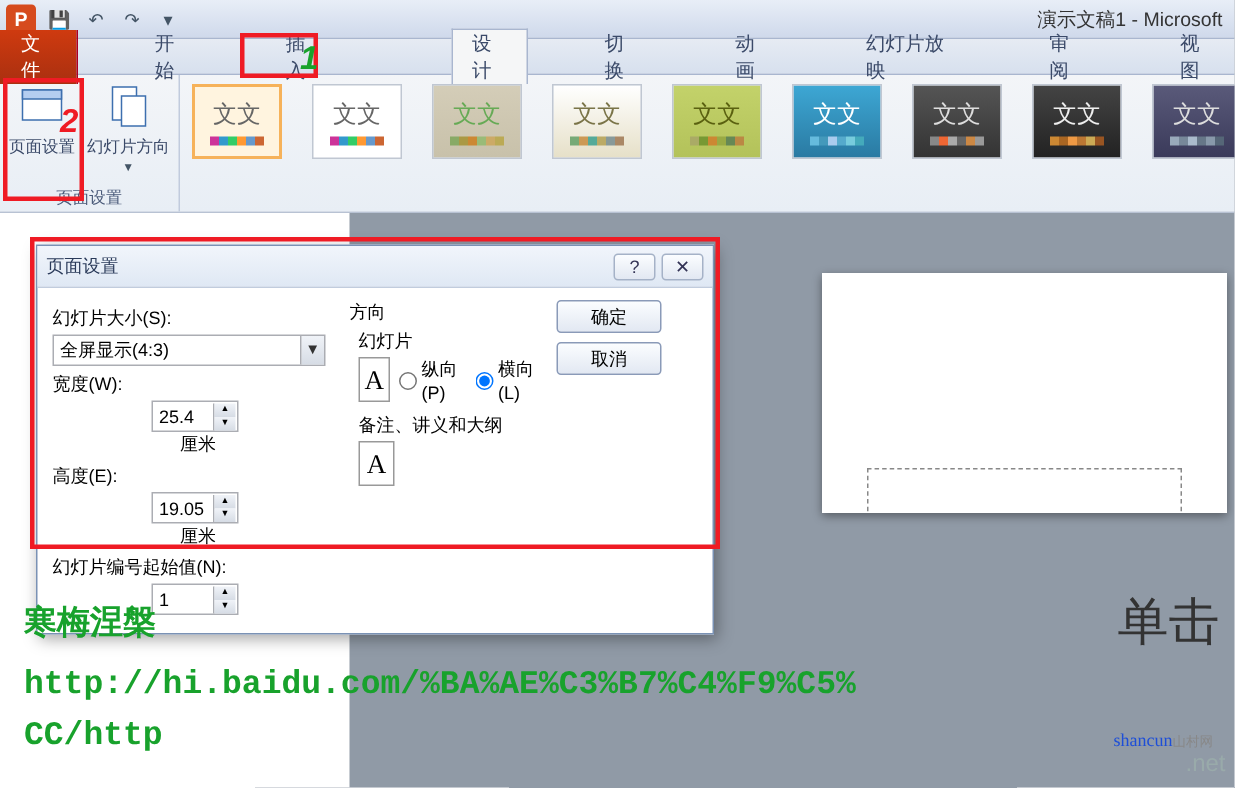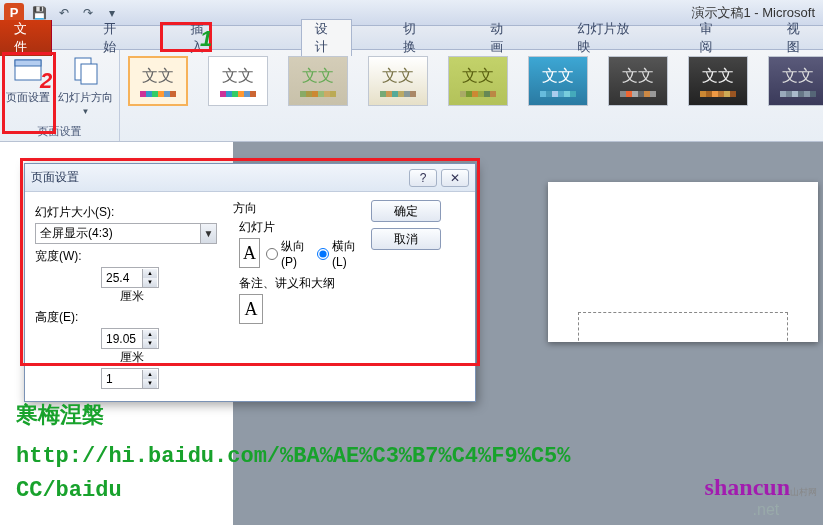--- a/index.html
+++ b/index.html
@@ -79,21 +79,21 @@
 .radio-row { display: flex; align-items: center; gap: 3px; font-size: 12px; }
 input[type=radio] { width: 12px; height: 12px; }
 
 .dlg-btn { width: 70px; height: 22px; border: 1px solid #8a9ab8; border-radius: 3px; background: linear-gradient(#fbfdff, #e2e8f2); font-size: 12px; color: #000; cursor: pointer; }
 
 
 .overlay-text { position: absolute; font-family: "Courier New", SimHei, monospace; font-weight: bold; color: #18a22c; font-size: 22px; line-height: 1.5; z-index: 6; }
 
 
 .watermark { position: absolute; right: 6px; bottom: 6px; z-index: 7; font-size: 11px; }
-.watermark .sh { color: #a21caf; font-weight: bold; font-size: 24px; font-family: Georgia, serif; }
+.watermark .sh { color: #1d4ed8; font-weight: normal; font-size: 12px; font-family: Georgia, serif; }
 .watermark .cn { color: #9aa; font-size: 16px; }
 .watermark .zh { color: #888; font-size: 9px; }
 
 
 </style>
 </head>
 <body>
 
 <div class="titlebar">
   <div class="app-icon">P</div>
@@ -258,20 +258,21 @@
 <div class="call-label" style="left:200px; top:26px; color:#18a22c;">1</div>
 <div class="callout" style="left:2px; top:52px; width:54px; height:82px;"></div>
 <div class="call-label" style="left:40px; top:68px; color:#ef1b24;">2</div>
 <div class="callout" style="left:20px; top:158px; width:460px; height:208px;"></div>
 
 <div class="workarea">
   <div class="slide-panel">
     <div class="slide">
       <div class="ph"></div>
     </div>
+    <div class="ph-text" style="position:absolute; right:10px; top:250px; font-family:SimSun,serif; font-size:34px; color:#333;">单击</div>
   </div>
 </div>
 
 <div class="dialog">
   <div class="dlg-tb">
     <div class="dlg-title">页面设置</div>
     <div class="dlg-sys">
       <div class="sys-btn">?</div>
       <div class="sys-btn">✕</div>
     </div>
@@ -298,20 +299,21 @@
       <div class="row">
         <div class="spin">
           <input value="19.05" style="">
           <div class="sp">
               <b>▲</b>
               <b>▼</b>
             </div>
         </div>
         <span class="unit">厘米</span>
       </div>
+      <div class="fld-label">幻灯片编号起始值(N):</div>
       <div class="row">
         <div class="spin">
           <input value="1" style="">
           <div class="sp">
               <b>▲</b>
               <b>▼</b>
             </div>
         </div>
       </div>
     </div>
@@ -344,18 +346,18 @@
 
     <div class="col3">
       <button class="dlg-btn">确定</button>
       <button class="dlg-btn">取消</button>
     </div>
   </div>
 </div>
 
 <div class="overlay-text" style="left:16px; top:400px;">寒梅涅槃</div>
 <div class="overlay-text" style="left:16px; top:440px;">http://hi.baidu.com/%BA%AE%C3%B7%C4%F9%C5%</div>
-<div class="overlay-text" style="left:16px; top:474px;">CC/baidu</div>
+<div class="overlay-text" style="left:16px; top:474px;">CC/http</div>
 
 <div class="watermark">
   <span class="sh">shancun</span><span class="zh">山村网</span><br>
   <span class="cn" style="margin-left:48px;">.net</span>
 </div>
 
 </body></html>

